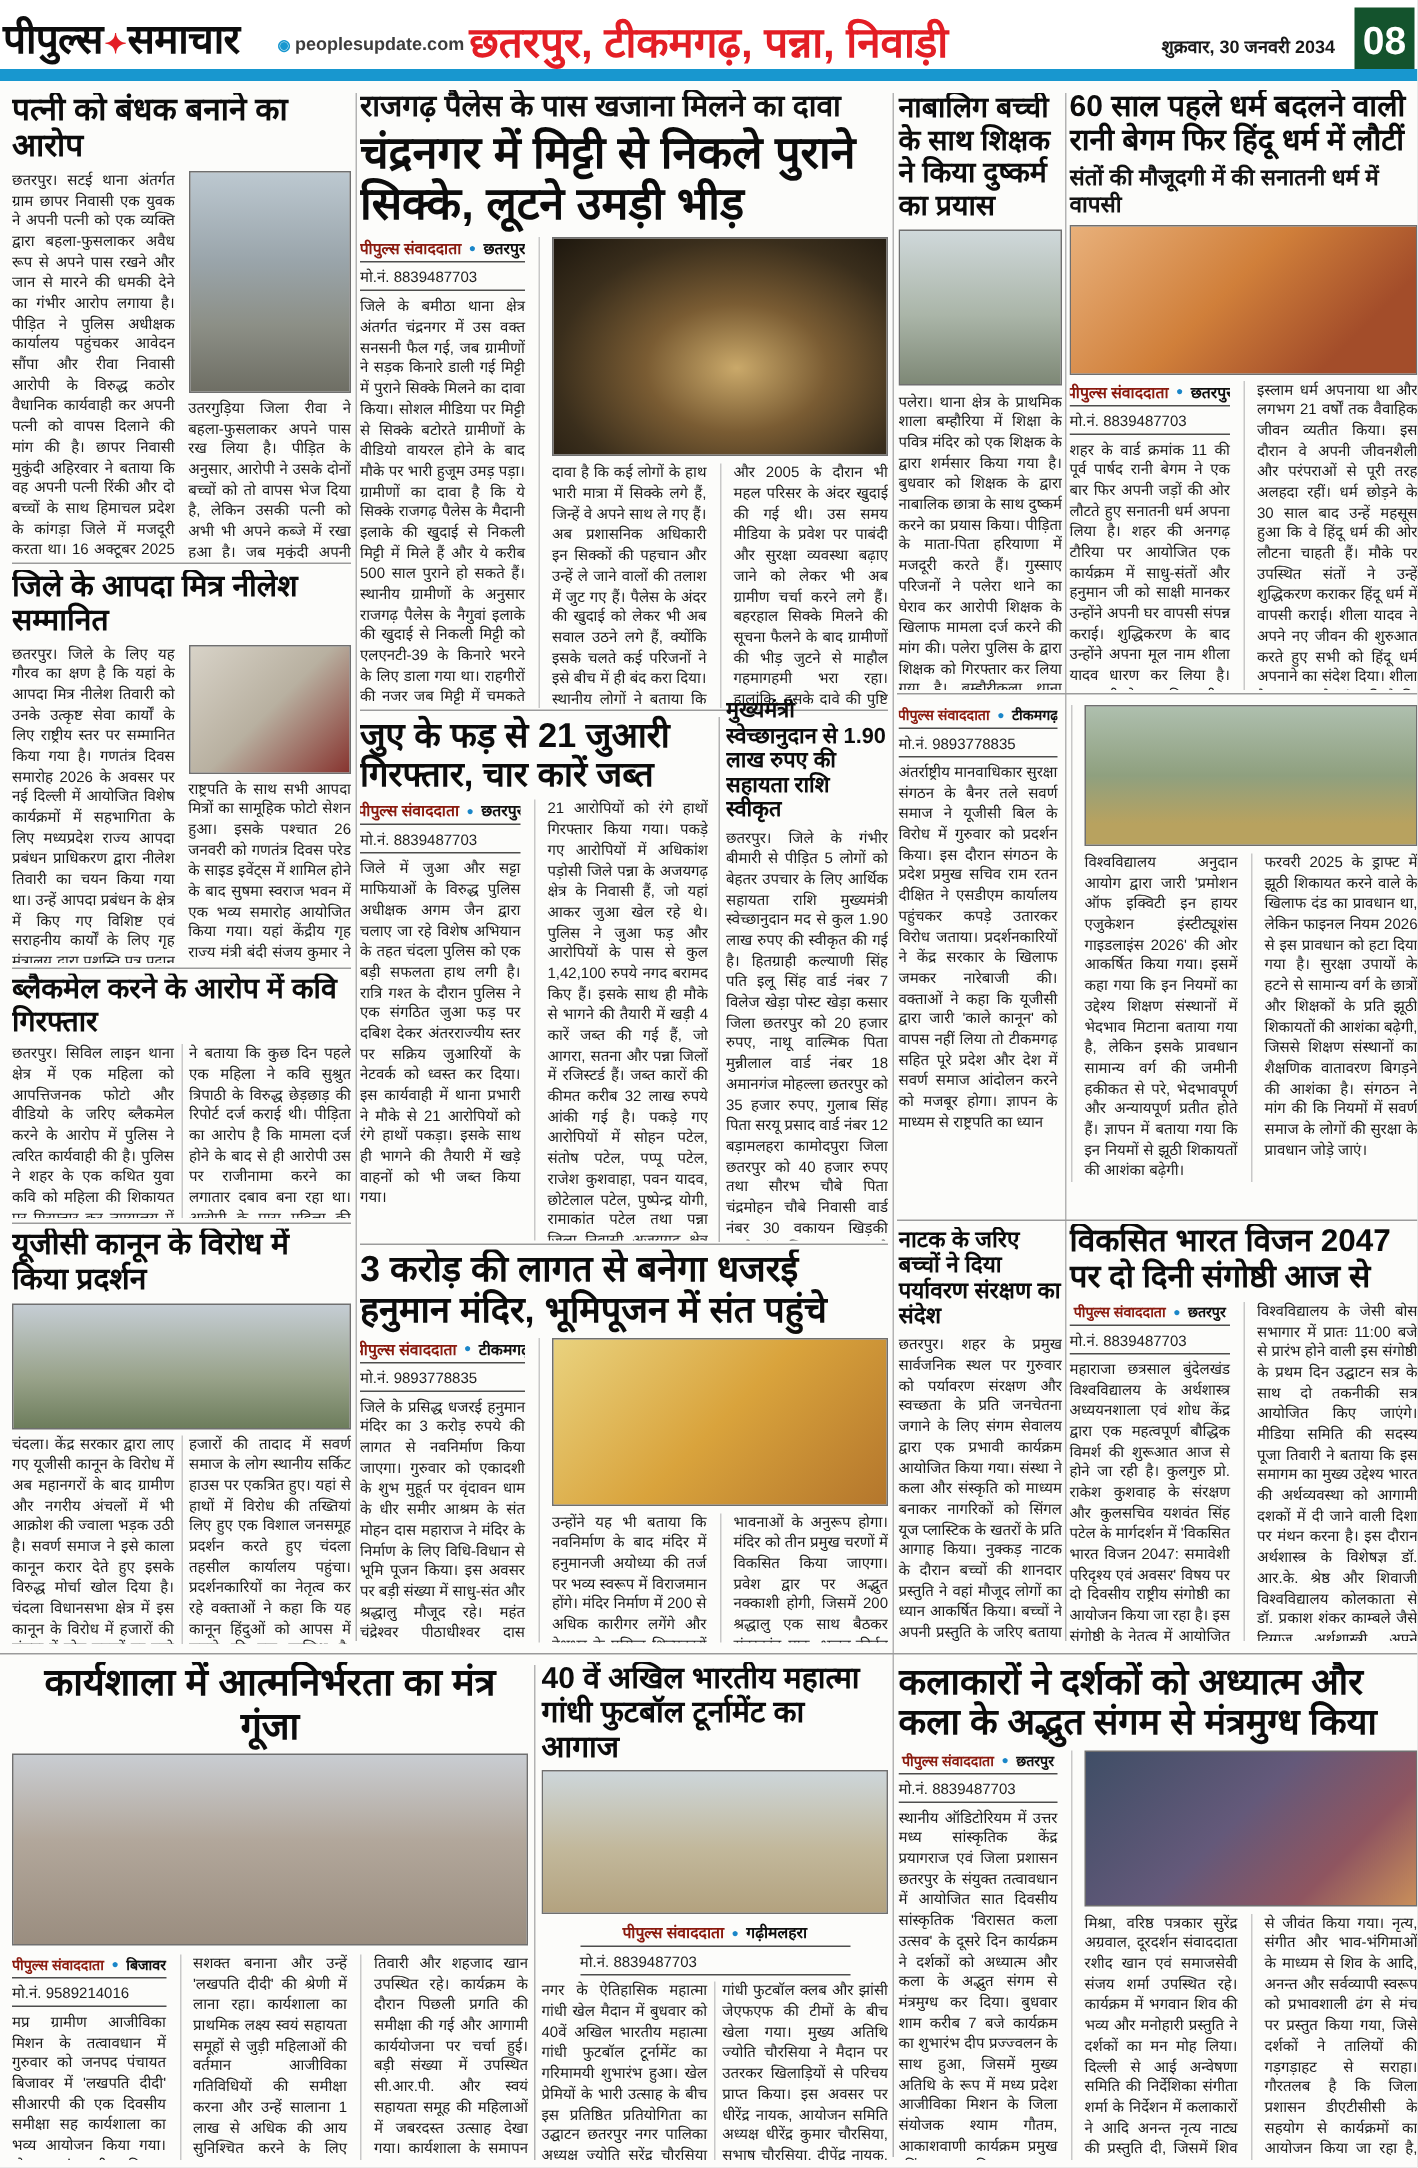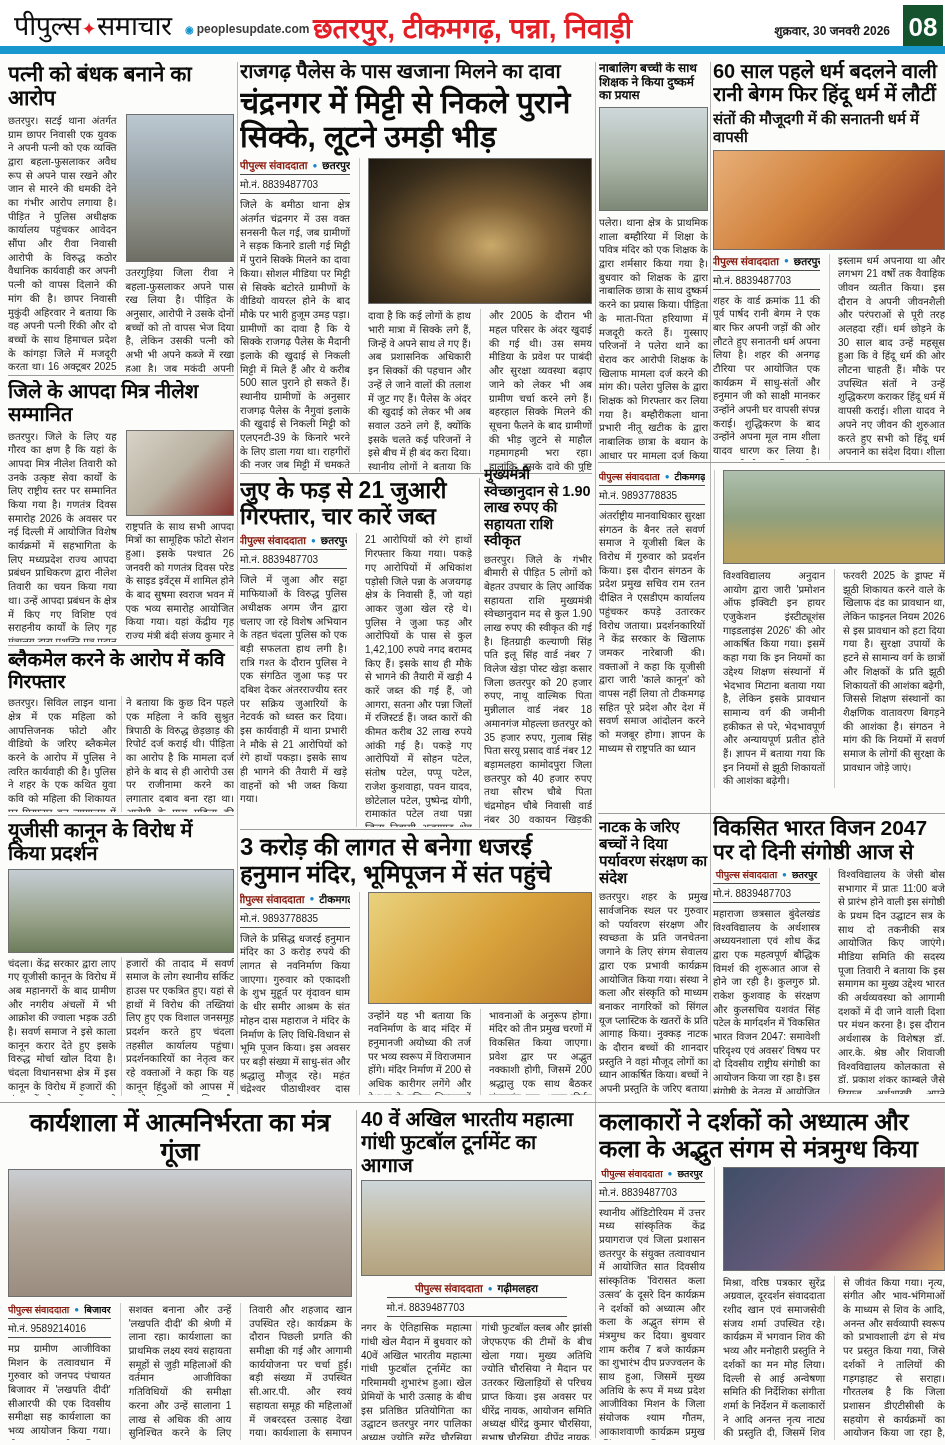--- a/index.html
+++ b/index.html
@@ -1,21 +1,21 @@
 <!DOCTYPE html>
 <html><head>
 <meta charset="utf-8">
 <style>
   html,body { margin:0; padding:0; background:#d9d9d9; }
   .page { position:relative; width:945px; height:1445px; margin:0 auto; background:#fcfcfa;
           font-family:"Liberation Sans", sans-serif; overflow:hidden; }
 
   
   .masthead { position:absolute; left:0; top:0; width:945px; height:46px; background:#fff; }
-  .logo { position:absolute; left:14px; top:6px; font-weight:normal; font-size:27px; color:#0d0d0d; letter-spacing:-0.5px;text-align:center; }
+  .logo { position:absolute; left:2px; top:6px; font-weight:bold; font-size:27px; color:#0d0d0d; letter-spacing:-0.5px;text-align:center; }
   .logo .diam { color:#e31e25; font-size:18px; margin:0 1px; }
   .site { position:absolute; left:185px; top:22px; font-size:12px; font-weight:bold; color:#3c3c3c; }
   .site .globe { color:#1897cf; font-size:10px; margin-right:3px; }
   .edition { position:absolute; left:0; right:0; top:8px; text-align:center; font-size:28px; font-weight:bold; color:#e31e25; }
   .dateline { position:absolute; right:55px; top:22px; font-size:12px; font-weight:bold; color:#1a1a1a; }
   .pagenum { position:absolute; right:2px; top:5px; width:40px; height:45px; background:#14532d; color:#fff;
              font-size:26px; font-weight:bold; text-align:center; line-height:45px; }
   .bluebar { position:absolute; left:0; top:46px; width:945px; height:8px; background:#1897cf; }
 
   
@@ -60,21 +60,21 @@
 <div class="page">
 
   <div class="masthead">
     <div class="logo">
       <span>पीपुल्स</span><span class="diam">✦</span><span>समाचार</span>
     </div>
     <div class="site">
       <span class="globe">◉</span><span>peoplesupdate.com</span>
     </div>
     <div class="edition">छतरपुर, टीकमगढ़, पन्ना, निवाड़ी</div>
-    <div class="dateline">शुक्रवार, 30 जनवरी 2026</div>
+    <div class="dateline">शुक्रवार, 30 जनवरी 2034</div>
     <div class="pagenum">08</div>
   </div>
   <div class="bluebar"></div>
 
   <div class="vr" style="left:237px;top:62px;height:1032px"></div>
   <div class="vr" style="left:595px;top:62px;height:1376px"></div>
   <div class="vr" style="left:710px;top:62px;height:1032px"></div>
   <div class="vr" style="left:479px;top:478px;height:350px"></div>
   <div class="vr" style="left:356px;top:1110px;height:330px"></div>
   <div class="hr" style="left:8px;top:375px;width:226px"></div>
@@ -157,21 +157,21 @@
       <div class="fcol body-txt vsep">21 आरोपियों को रंगे हाथों गिरफ्तार किया गया। पकड़े गए आरोपियों में अधिकांश पड़ोसी जिले पन्ना के अजयगढ़ क्षेत्र के निवासी हैं, जो यहां आकर जुआ खेल रहे थे। पुलिस ने जुआ फड़ और आरोपियों के पास से कुल 1,42,100 रुपये नगद बरामद किए हैं। इसके साथ ही मौके से भागने की तैयारी में खड़ी 4 कारें जब्त की गई हैं, जो आगरा, सतना और पन्ना जिलों में रजिस्टर्ड हैं। जब्त कारों की कीमत करीब 32 लाख रुपये आंकी गई है। पकड़े गए आरोपियों में सोहन पटेल, संतोष पटेल, पप्पू पटेल, राजेश कुशवाहा, पवन यादव, छोटेलाल पटेल, पुष्पेन्द्र योगी, रामाकांत पटेल तथा पन्ना जिला निवासी अजयगढ़ क्षेत्र के युवक शामिल हैं।</div>
     </div>
   </article>
 
   <article class="blk" style="left:484px;top:466px;width:108px;height:361px">
     <h3 class="head" style="font-size:14.5px">मुख्यमंत्री स्वेच्छानुदान से 1.90 लाख रुपए की सहायता राशि स्वीकृत</h3>
     <div class="body-txt">छतरपुर। जिले के गंभीर बीमारी से पीड़ित 5 लोगों को बेहतर उपचार के लिए आर्थिक सहायता राशि मुख्यमंत्री स्वेच्छानुदान मद से कुल 1.90 लाख रुपए की स्वीकृत की गई है। हितग्राही कल्याणी सिंह पति इलू सिंह वार्ड नंबर 7 विलेज खेड़ा पोस्ट खेड़ा कसार जिला छतरपुर को 20 हजार रुपए, नाथू वाल्मिक पिता मुन्नीलाल वार्ड नंबर 18 अमानगंज मोहल्ला छतरपुर को 35 हजार रुपए, गुलाब सिंह पिता सरयू प्रसाद वार्ड नंबर 12 बड़ामलहरा कामोदपुरा जिला छतरपुर को 40 हजार रुपए तथा सौरभ चौबे पिता चंद्रमोहन चौबे निवासी वार्ड नंबर 30 वकायन खिड़की बलदेवगंज जिला छतरपुर को 50 हजार की आर्थिक सहायता राशि स्वीकृत की गई है।</div>
   </article>
 
   <article class="blk" style="left:599px;top:62px;width:109px;height:398px">
-    <h3 class="head" style="font-size:12px">नाबालिग बच्ची के साथ शिक्षक ने किया दुष्कर्म का प्रयास</h3>
+    <h3 class="head" style="font-size:19px">नाबालिग बच्ची के साथ शिक्षक ने किया दुष्कर्म का प्रयास</h3>
     <div class="photo ph-school" style="height:104px;margin:3px 0 5px 0"></div>
     <div class="body-txt">पलेरा। थाना क्षेत्र के प्राथमिक शाला बम्हौरिया में शिक्षा के पवित्र मंदिर को एक शिक्षक के द्वारा शर्मसार किया गया है। बुधवार को शिक्षक के द्वारा नाबालिक छात्रा के साथ दुष्कर्म करने का प्रयास किया। पीड़िता के माता-पिता हरियाणा में मजदूरी करते हैं। गुस्साए परिजनों ने पलेरा थाने का घेराव कर आरोपी शिक्षक के खिलाफ मामला दर्ज करने की मांग की। पलेरा पुलिस के द्वारा शिक्षक को गिरफ्तार कर लिया गया है। बम्हौरीकला थाना प्रभारी नीतू खटीक के द्वारा नाबालिक छात्रा के बयान के आधार पर मामला दर्ज किया है। पुलिस के द्वारा मेडिकल परीक्षण के लिए नाबालिग को टीकमगढ़ जिला अस्पताल भेज दिया। सकल हिंदू समाज एवं बजरंग दल और परिजनों ने मिलकर तहसीलदार पलेरा को ज्ञापन सौंपकर आरोपी शिक्षक कासिम खान का बखतपुरा एवं पलेरा का मकान बुलडोजर से जमींदोज करने की मांग की।</div>
   </article>
 
   <article class="blk" style="left:713px;top:60px;width:232px;height:400px">
     <h2 class="head" style="font-size:20px">60 साल पहले धर्म बदलने वाली रानी बेगम फिर हिंदू धर्म में लौटीं</h2>
     <div class="subhead">संतों की मौजूदगी में की सनातनी धर्म में वापसी</div>
     <div class="photo ph-temple" style="height:100px;margin-bottom:4px"></div>
     <div class="frow">
       <div class="fcol">

